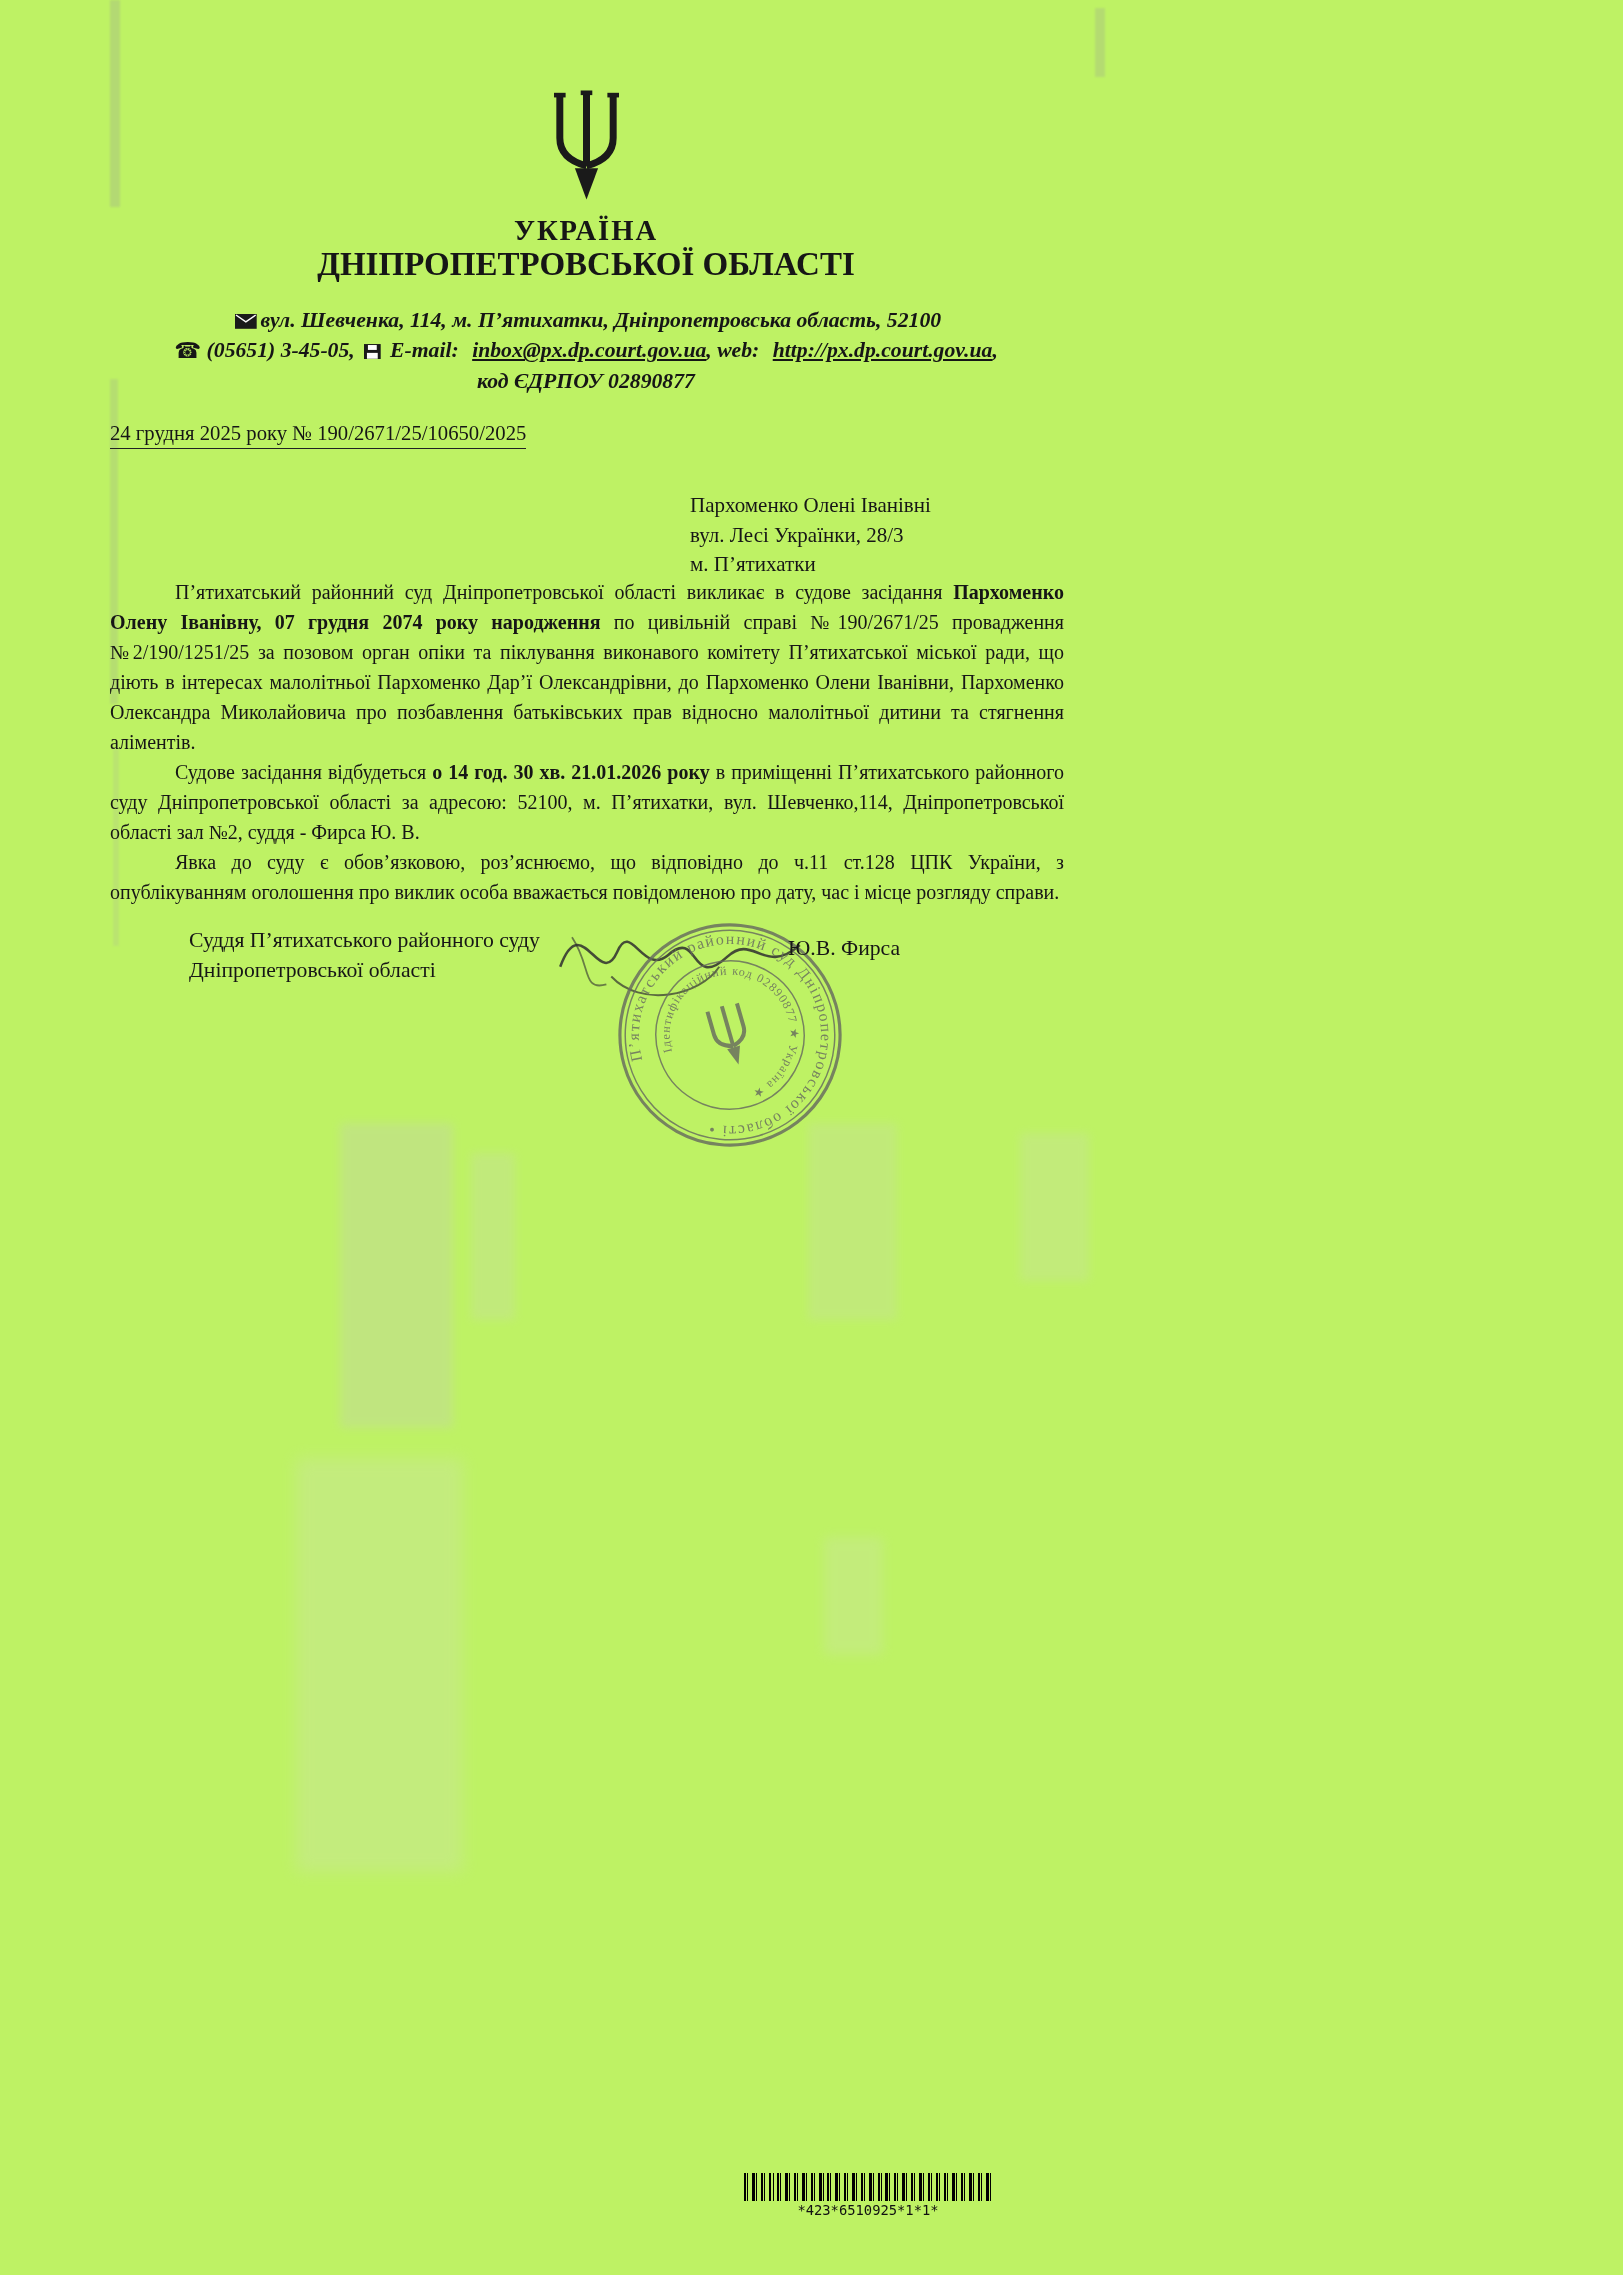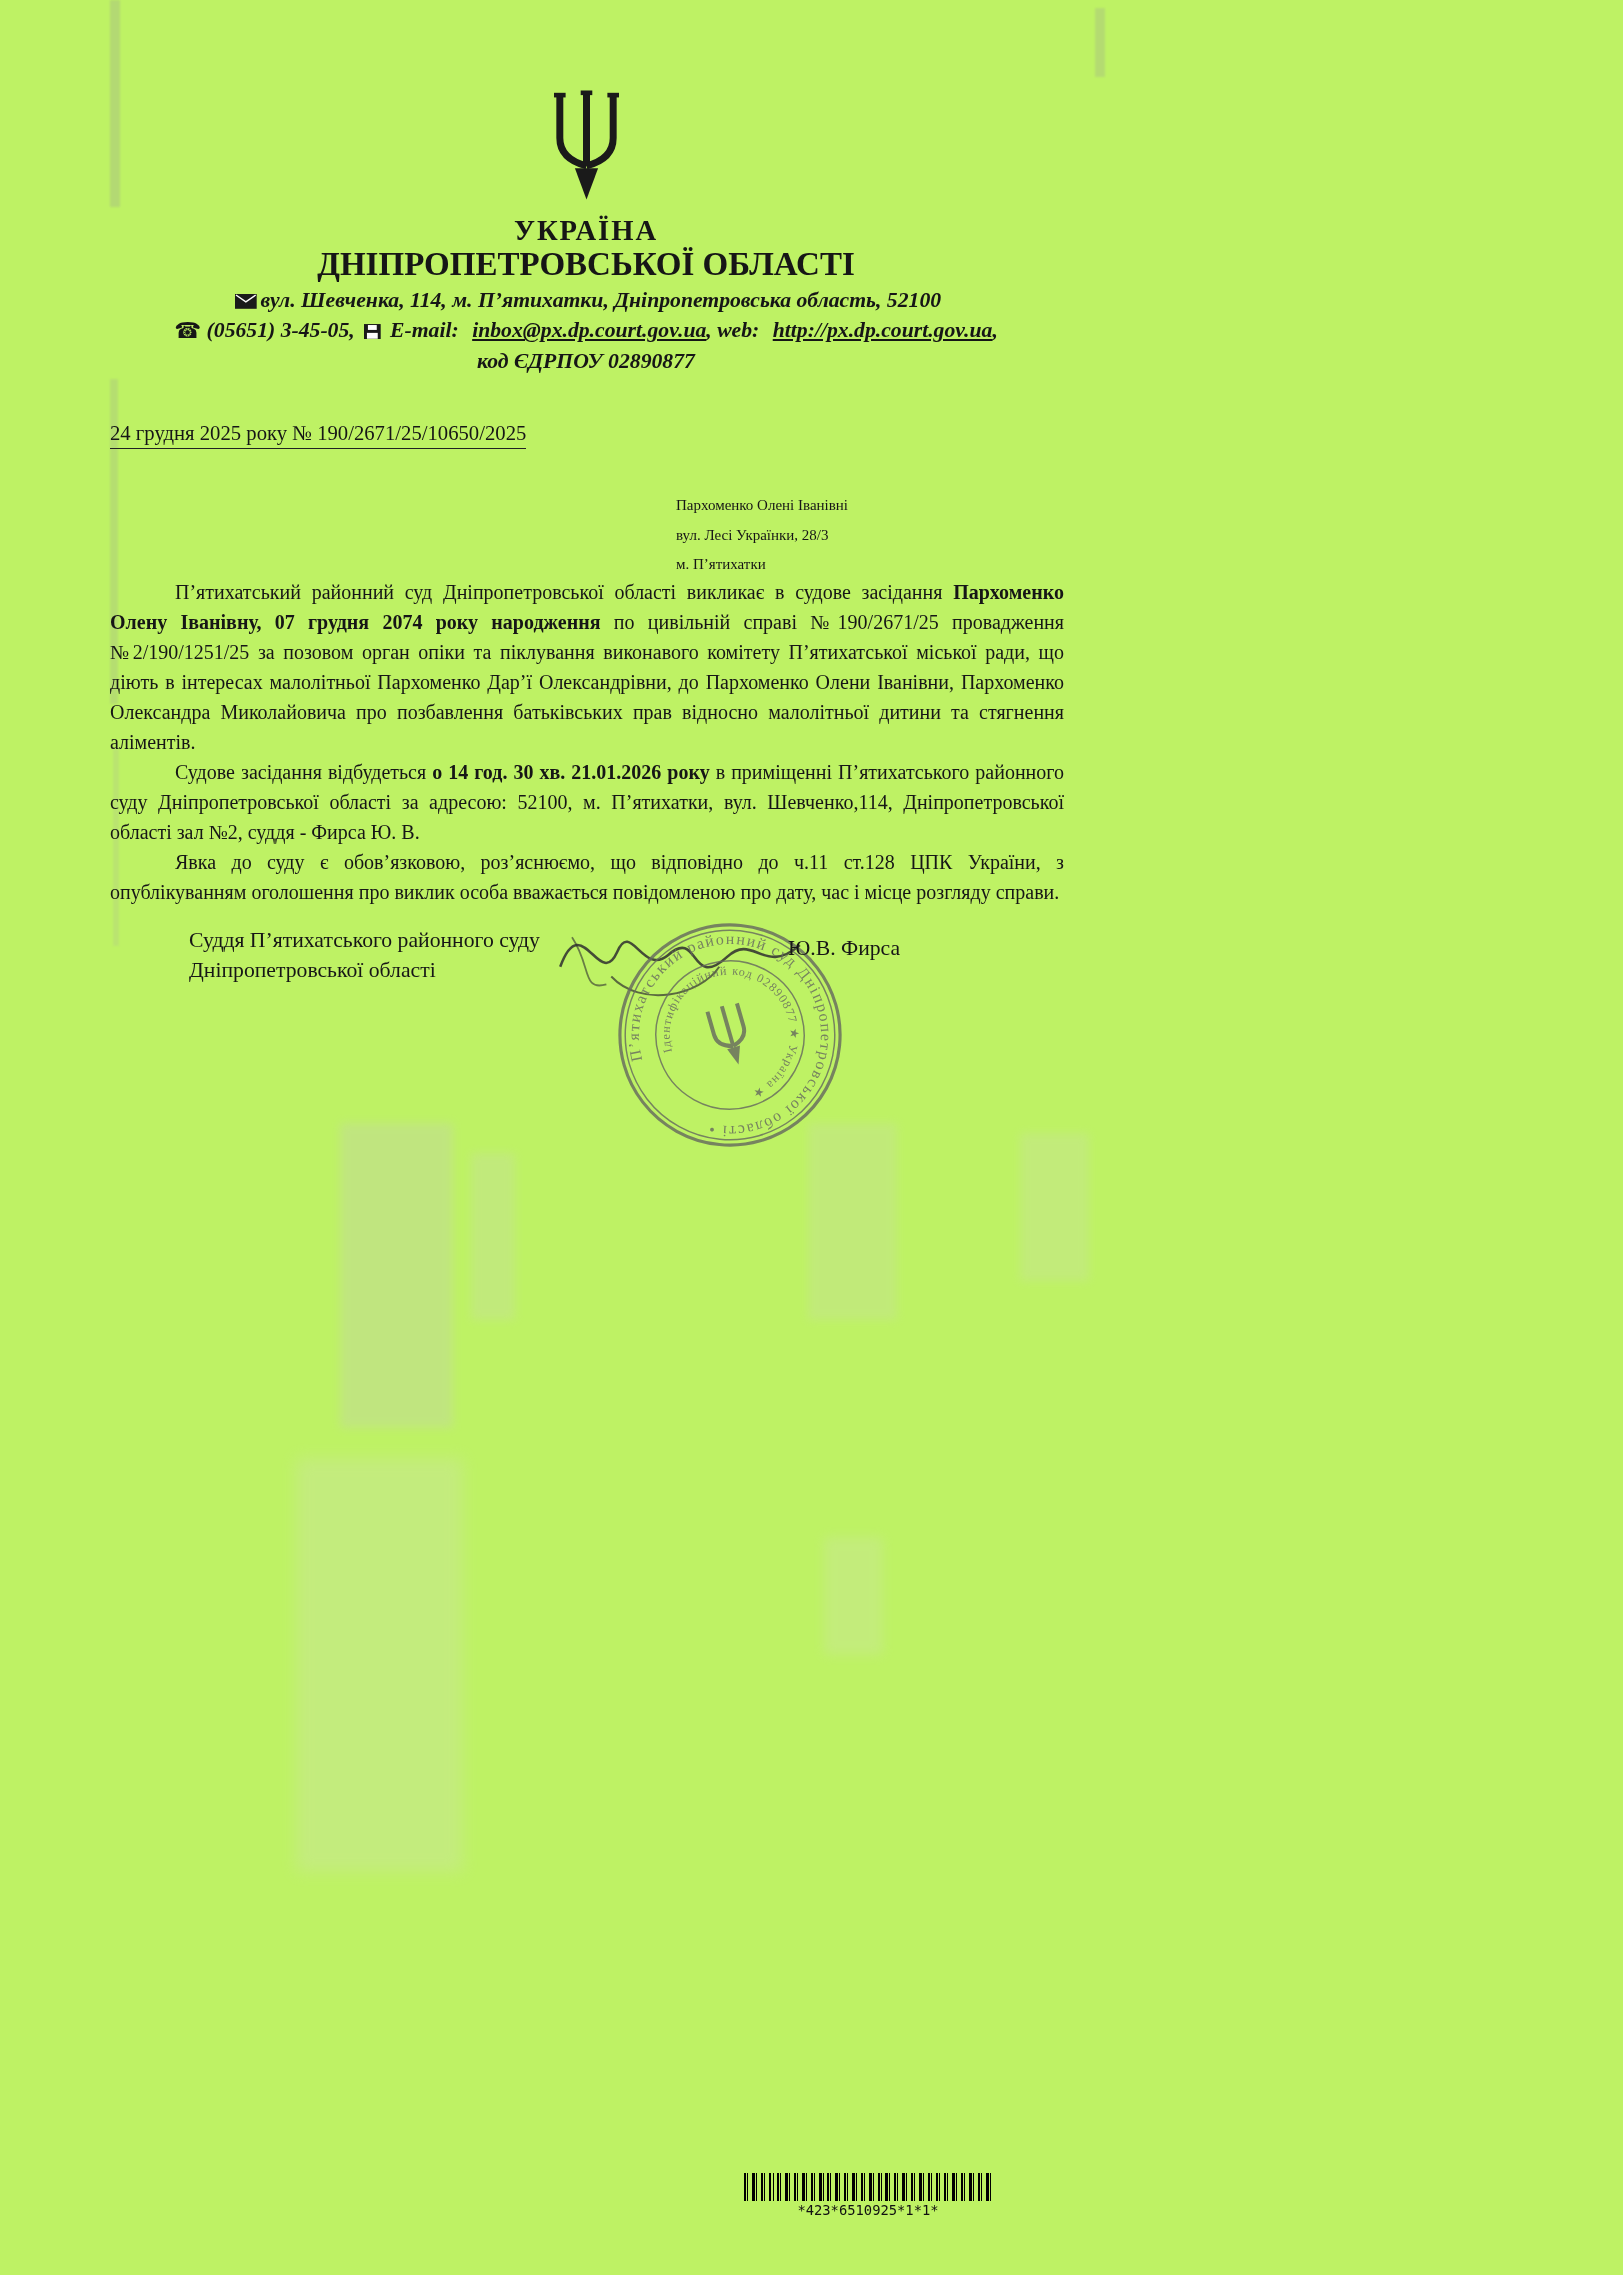--- a/index.html
+++ b/index.html
@@ -11,35 +11,35 @@
     font-family:"Liberation Serif", serif;
     color:#161616;
   }
   .art{position:absolute;pointer-events:none;}
 
   
   .letterhead{position:absolute;left:0;top:87px;width:1172px;text-align:center;}
   .emblem{display:inline-block;margin-bottom:5.9px;}
   .country{font-size:28.6px;font-weight:bold;letter-spacing:2px;margin-top:2px;}
   .court-line{font-size:33px;font-weight:bold;line-height:1.05;}
-  .addr-line{font-size:21.7px;font-weight:bold;font-style:italic;margin-top:6px;}
+  .addr-line{font-size:21.7px;font-weight:bold;font-style:italic;margin-top:26px;}
   .contact-line{font-size:21.7px;font-weight:bold;font-style:italic;margin-top:3.9px;}
   .edrpou-line{font-size:21.7px;font-weight:bold;font-style:italic;margin-top:3.9px;}
   .mini-icon{display:inline-block;vertical-align:-2px;margin:0 3.9px;}
   .phone-glyph{font-family:"DejaVu Sans",sans-serif;font-style:normal;font-size:21.7px;vertical-align:-1px;}
   .link{color:#161616;text-decoration:underline;margin-left:8px;}
 
   
   .dateline{
     position:absolute;left:110px;top:422px;
     font-size:20.7px;border-bottom:1.5px solid #222;padding-bottom:3px;
   }
 
   
-  .recipient{position:absolute;left:676px;top:491px;font-size:15px;line-height:29.6px;}
+  .recipient{position:absolute;left:690px;top:491px;font-size:21px;line-height:29.6px;}
 
   
   .doc-body{position:absolute;left:110px;top:577px;width:954px;
     font-size:20px;line-height:30px;text-align:justify;}
   .doc-body p{margin:0;text-indent:65px;}
 
   
   .sig-title{position:absolute;left:189px;top:926px;font-size:21.7px;line-height:29.6px;}
   .sig-scribble{position:absolute;left:552px;top:898px;}
   .judge-name{position:absolute;left:788px;top:936px;font-size:21.7px;}

